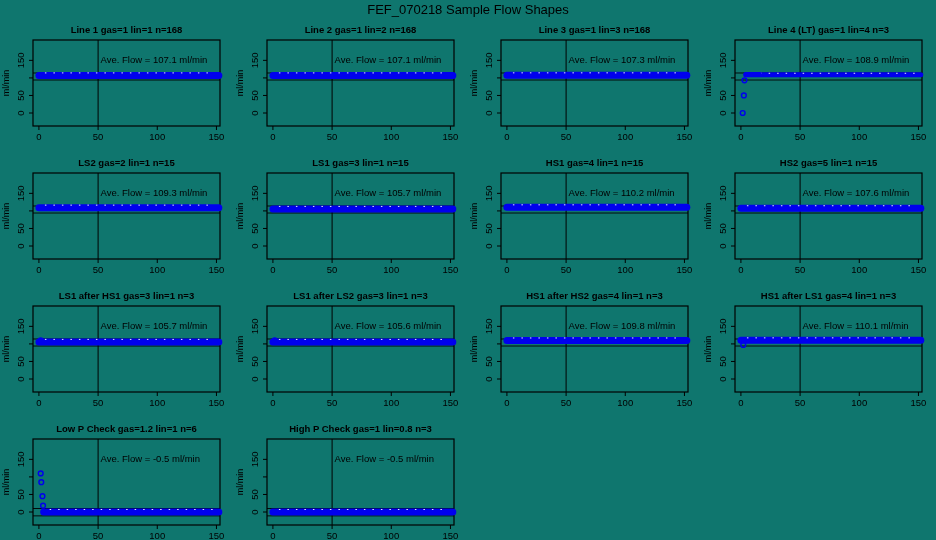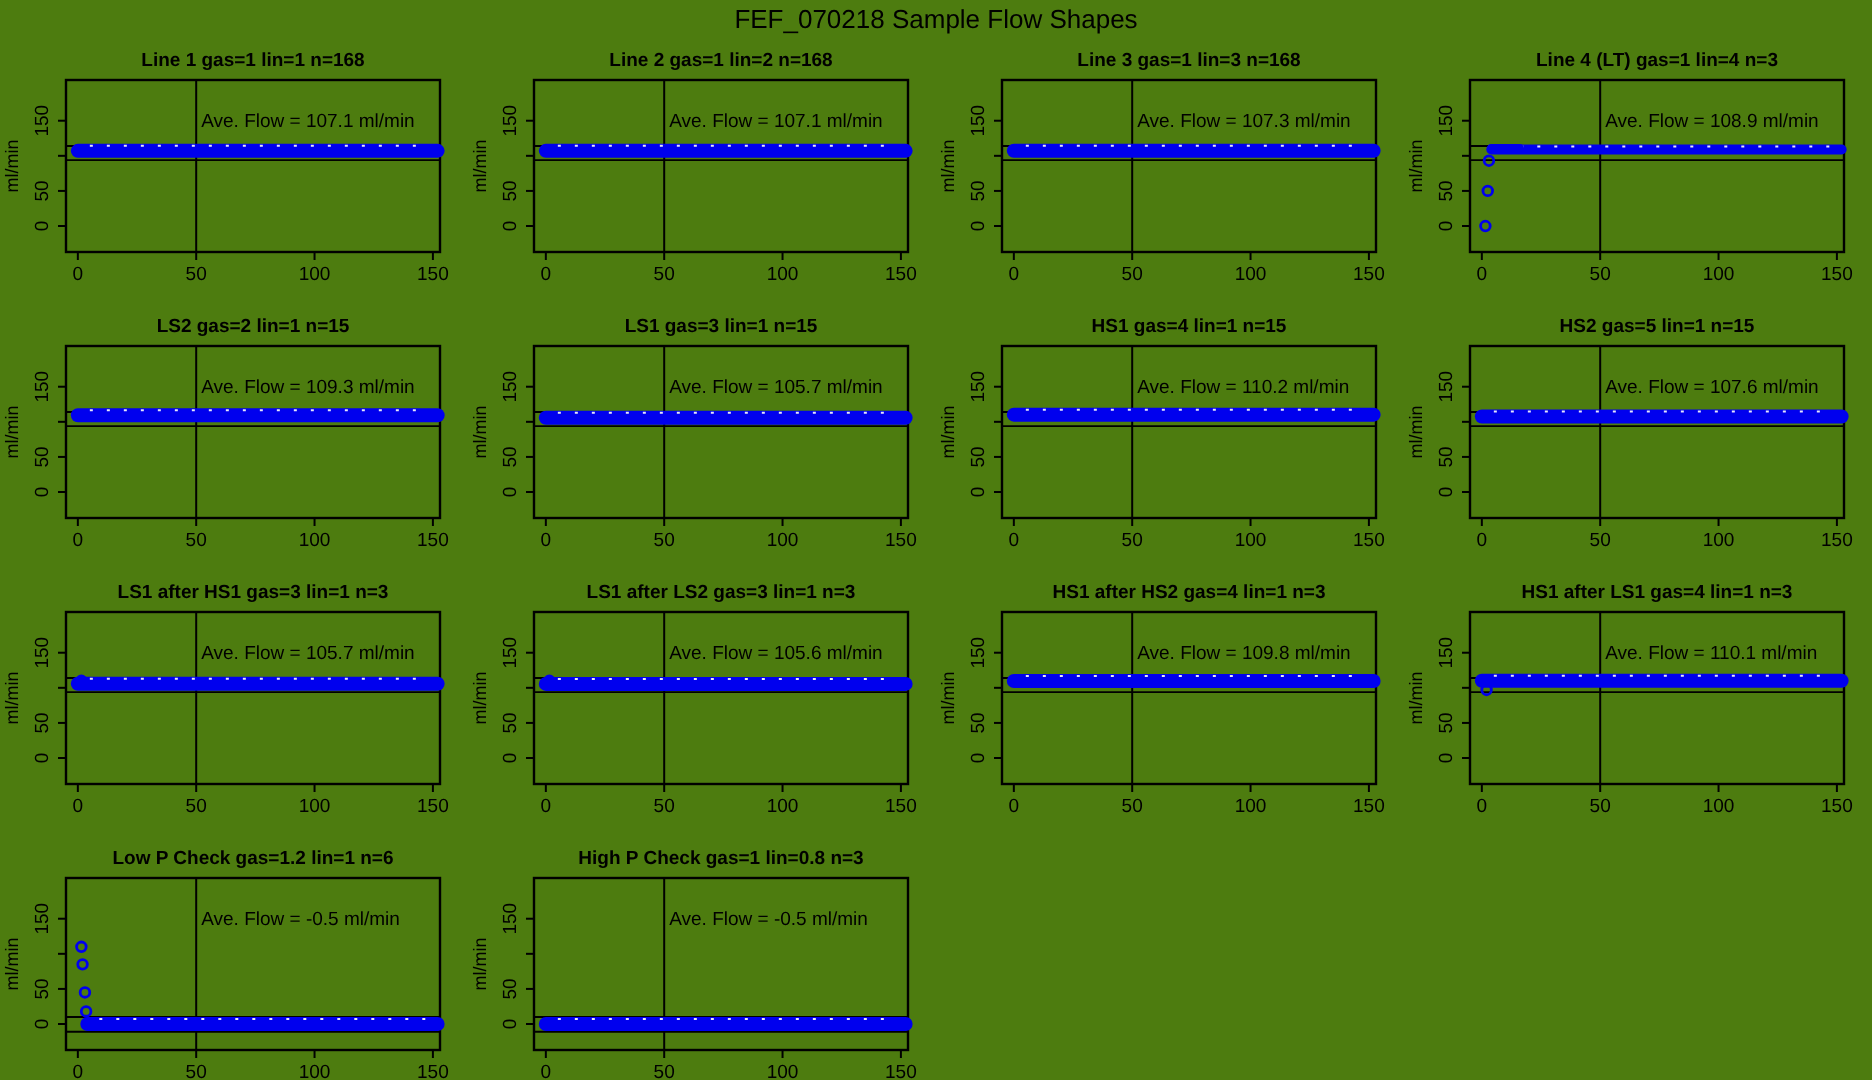--- a/index.html
+++ b/index.html
@@ -1,19 +1,19 @@
 <!DOCTYPE html>
 <html><head>
 <meta charset="utf-8">
 <style>
   html,body{margin:0;padding:0;background:#ffffff;}
   #figure{
     position:relative;
     width:936px;height:540px;
-    background:#4d7c0f;
+    background:#0f766e;
     font-family:"Liberation Sans","DejaVu Sans",sans-serif;
     overflow:hidden;
   }
   #main-title{
     position:absolute;top:2px;left:0;width:936px;
     text-align:center;
     font-size:13px;color:#000;
     font-weight:normal;
   }
   .panel{position:absolute;}

